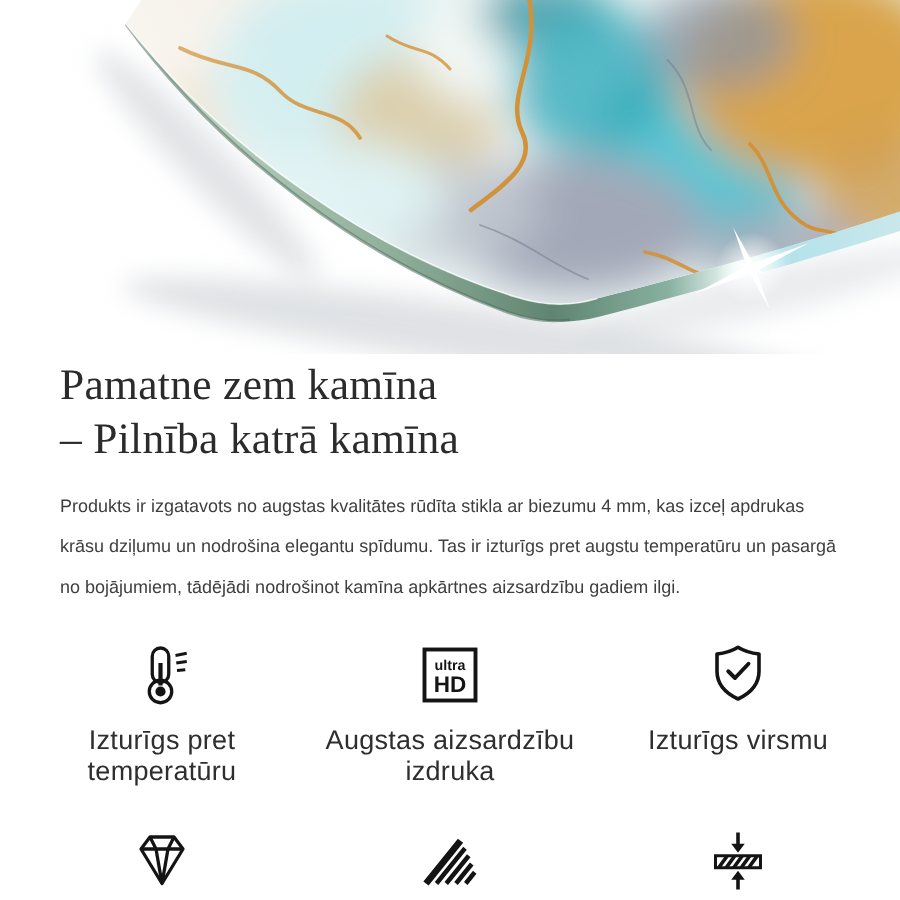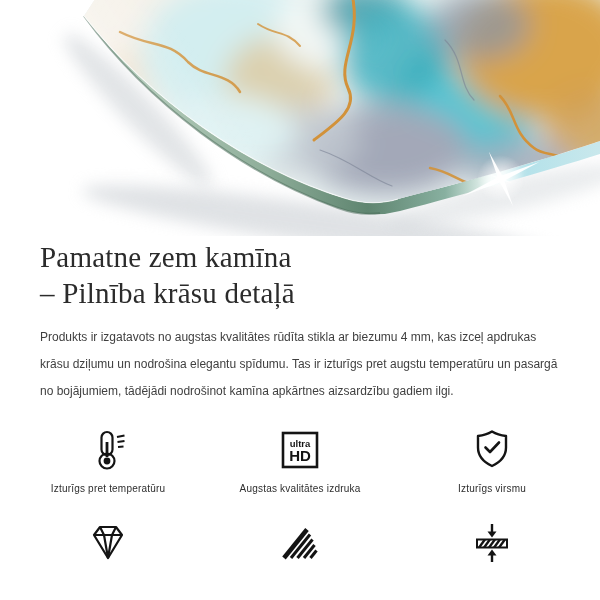--- a/index.html
+++ b/index.html
@@ -41,21 +41,21 @@
     align-items: center;
   }
   .feature .icon-box {
     height: 46px;
     display: flex;
     align-items: center;
     justify-content: flex-start;
   }
   .feature .label {
     margin-top: 10px;
-    font-size: 10px;
+    font-size: 18px;
     color: #2e2e2e;
     text-align: center;
     letter-spacing: 0.2px;
   }
   .fi { stroke: #141414; fill: none; stroke-width: 2.2; }
 </style>
 </head>
 <body>
 
 <svg class="hero" viewBox="0 0 600 236" xmlns="http://www.w3.org/2000/svg" aria-hidden="true">
@@ -143,21 +143,21 @@
     <path d="M -42,0 L 0,-3 L 42,0 L 0,3 Z" fill="#ffffff" opacity="0.95"></path>
     <path d="M 0,-30 L 2.6,0 L 0,30 L -2.6,0 Z" fill="#ffffff" opacity="0.95"></path>
     <path d="M -12,0 L 0,-1.4 L 12,0 L 0,1.4 Z" fill="#ffffff" opacity="0.8" transform="rotate(45)"></path>
     <circle r="3" fill="#ffffff"></circle>
   </g>
 </svg>
 
 <div class="content">
   <h1 class="title">
     <span>Pamatne zem kamīna</span><br>
-    <span>– Pilnība krāsu detaļā</span>
+    <span>– Pilnība katrā kamīna</span>
   </h1>
 
   <p class="desc">Produkts ir izgatavots no augstas kvalitātes rūdīta stikla ar biezumu 4 mm, kas izceļ apdrukas krāsu dziļumu un nodrošina elegantu spīdumu. Tas ir izturīgs pret augstu temperatūru un pasargā no bojājumiem, tādējādi nodrošinot kamīna apkārtnes aizsardzību gadiem ilgi.</p>
 </div>
 
 <div class="features">
 
   <div class="feature">
     <div class="icon-box">
       <svg width="44" height="44" viewBox="0 0 44 44">
@@ -174,21 +174,21 @@
   </div>
 
   <div class="feature">
     <div class="icon-box">
       <svg width="44" height="44" viewBox="0 0 44 44">
         <rect x="5" y="5" width="34" height="34" fill="none" stroke="#141414" stroke-width="2.6"></rect>
         <text x="22" y="18.5" text-anchor="middle" font-family="Liberation Sans, sans-serif" font-size="9.5" font-weight="700" fill="#141414">ultra</text>
         <text x="22" y="33" text-anchor="middle" font-family="Liberation Sans, sans-serif" font-size="15" font-weight="700" fill="#141414">HD</text>
       </svg>
     </div>
-    <div class="label">Augstas kvalitātes izdruka</div>
+    <div class="label">Augstas aizsardzību izdruka</div>
   </div>
 
   <div class="feature">
     <div class="icon-box">
       <svg width="44" height="44" viewBox="0 0 44 44">
         <path d="M22 3.5 C26 6 31 7.5 36 8 V19.5 C36 29 29.5 34.5 22 38 C14.5 34.5 8 29 8 19.5 V8 C13 7.5 18 6 22 3.5 Z" fill="none" stroke="#141414" stroke-width="2.4" stroke-linejoin="round"></path>
         <path d="M15.5 19.5 L20 24 L29 14.5" fill="none" stroke="#141414" stroke-width="2.6" stroke-linecap="round" stroke-linejoin="round"></path>
       </svg>
     </div>
     <div class="label">Izturīgs virsmu</div>

